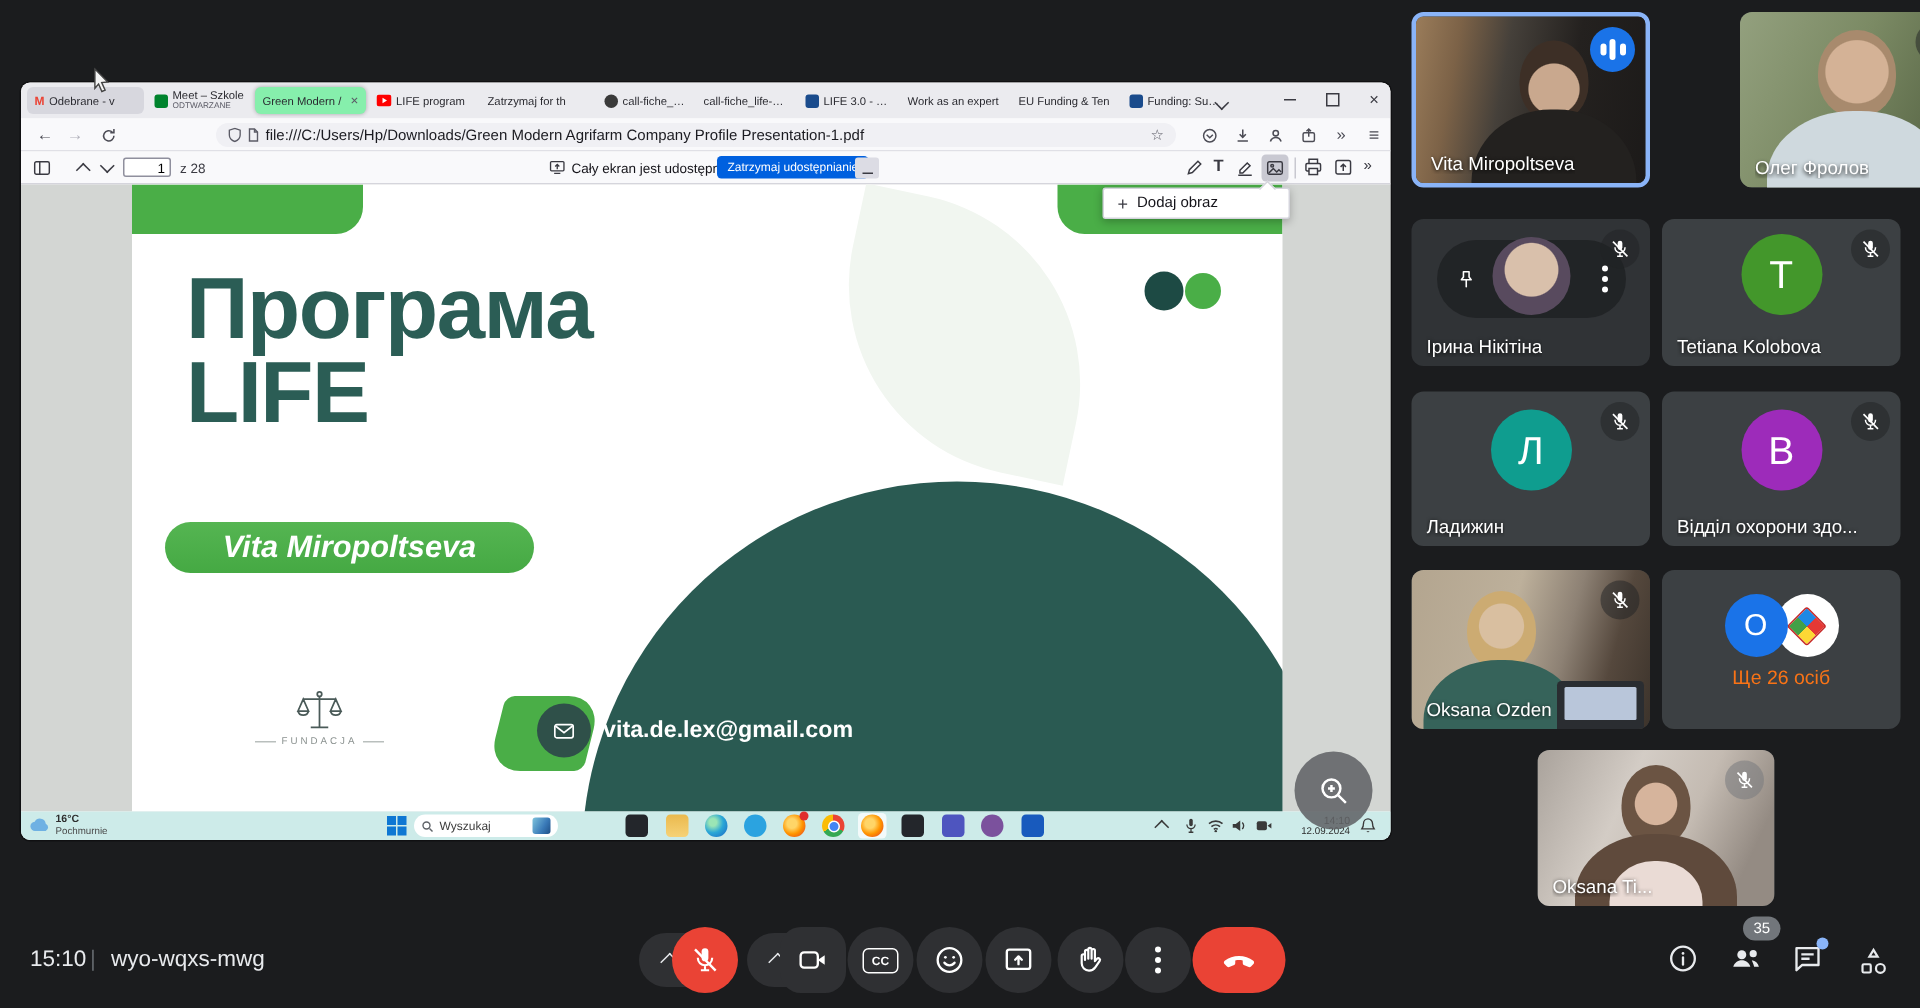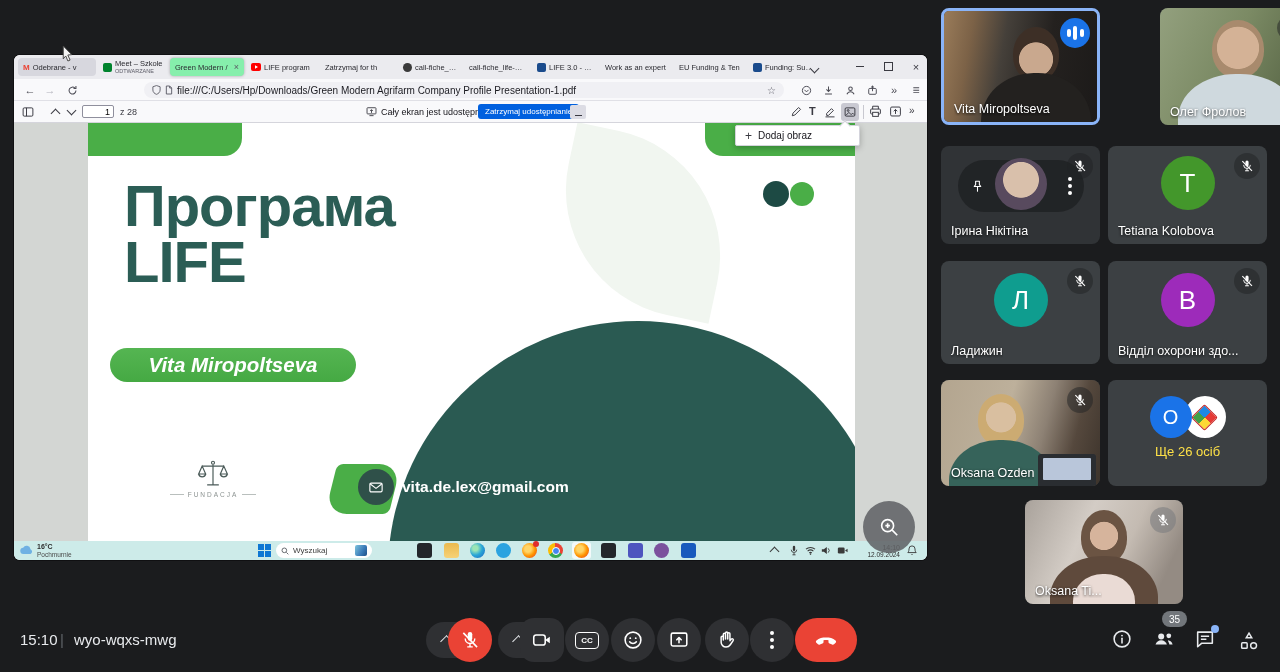--- a/index.html
+++ b/index.html
@@ -470,21 +470,21 @@
 
 <div class="tile" style="left:1108px;top:380px;width:159px;height:106px">
   <div class="abs" style="left:50%;top:16px;transform:translateX(-50%);display:flex">
     <div style="width: 42px; height: 42px; border-radius: 50%; display: flex; align-items: center; justify-content: center; color: rgb(255, 255, 255); font-size: 20px; z-index: 1; background: rgb(26, 115, 232);">
       <span>O</span>
     </div>
     <div style="width:42px;height:42px;border-radius:50%;background:#fff;margin-left:-8px;display:flex;align-items:center;justify-content:center">
       <i style="width:17px;height:17px;transform:rotate(45deg);border-radius:2px;background:conic-gradient(#e53935 0 25%,#fdd835 0 50%,#43a047 0 75%,#1e88e5 0);border:1px solid #c62828"></i>
     </div>
   </div>
-  <div class="abs" style="left:0;right:0;top:64px;text-align:center;color:#fde047;font-size:13px">Ще 26 осіб</div>
+  <div class="abs" style="left:0;right:0;top:64px;text-align:center;color:#f97316;font-size:13px">Ще 26 осіб</div>
 </div>
 
 <div class="tile" style="left:1025px;top:500px;width:158px;height:104px">
   <div class="vid" style="background:linear-gradient(115deg,#a9a29b,#d3ccc5 35%,#c4bbb2 60%,#948b83 85%)">
     <i class="head" style="left:50%;top:10px;width:46px;height:54px;background:radial-gradient(circle at 50% 48%,#d6b49c 0 38%,#6b5443 40%)"></i>
     <i class="torso" style="left:50%;top:56px;width:108px;height:52px;background:#5f4a3c"></i>
     <i class="torso" style="left:50%;top:74px;width:62px;height:34px;background:#eadbd5"></i>
   </div>
   <div class="micoff" style="background:rgba(120,122,125,.55)">
     <svg width="14" height="14" viewBox="0 0 24 24">

